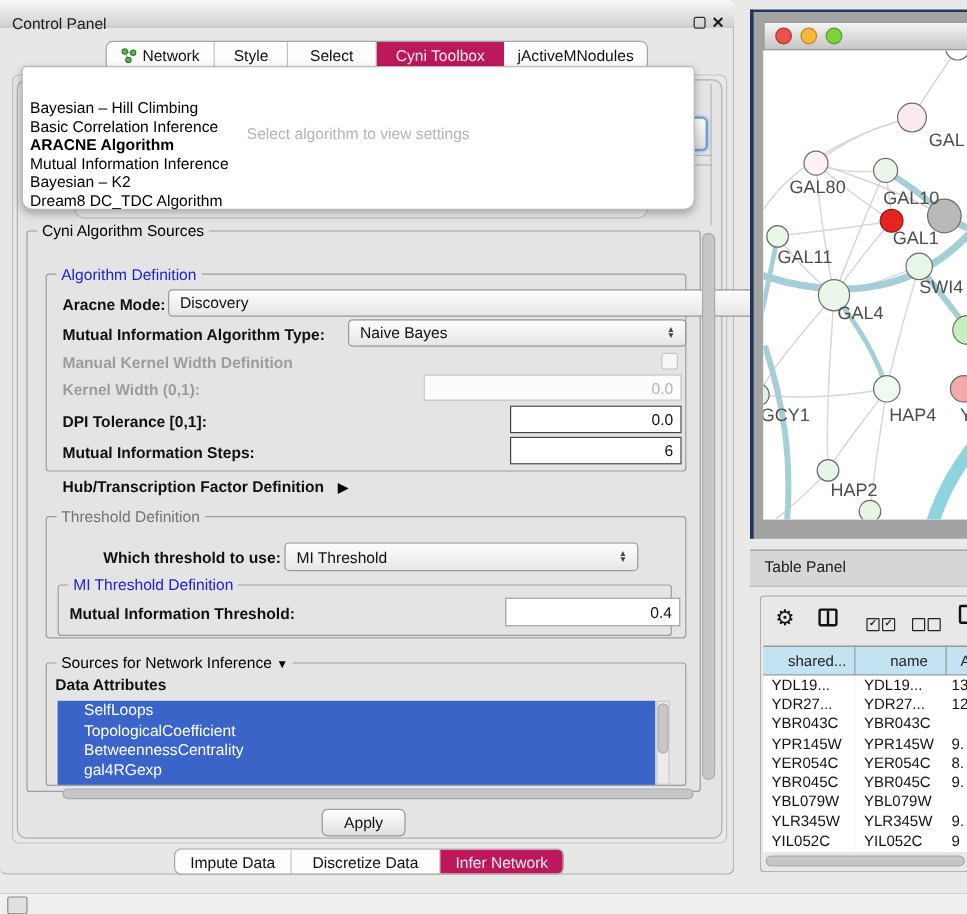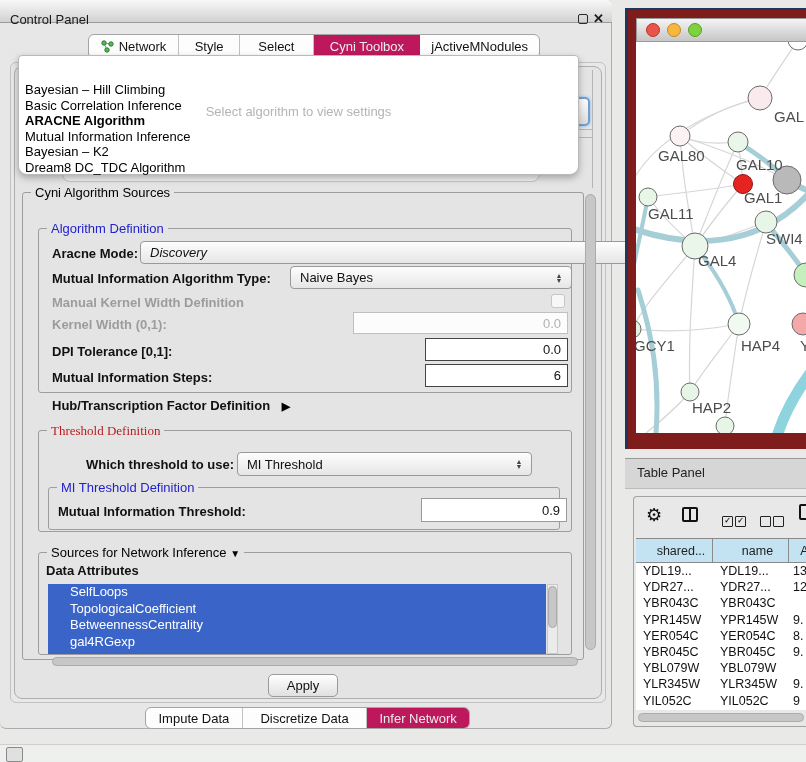--- a/index.html
+++ b/index.html
@@ -41,21 +41,21 @@
       box-shadow:0 3px 7px rgba(0,0,0,.28);z-index:40;}
   .dd-ph{top:3px;left:0;width:100%;text-align:center;font-size:13px;color:#b4b4b4;margin-top:45px;}
   .dd-item{left:4px;width:550px;height:15.6px;line-height:15.6px;font-size:13px;color:#000;
            padding-left:2px;white-space:nowrap;}
   .dd-item.bold{font-weight:bold;}
   
   .group{border:1px solid #9d9d9d;border-radius:3px;}
   .legend{position:absolute;top:-8px;left:8px;background:#e4e4e4;padding:0 4px;
           font-size:13px;white-space:nowrap;}
   .legend.blue{color:#2222cc;}
-  .legend.green{color:#b91c1c;font-family:Liberation Serif, serif;}
+  .legend.green{color:#737373;}
   .lblb{font-size:13px;font-weight:bold;color:#111;white-space:nowrap;}
   .lbl-dis{font-size:13px;font-weight:bold;color:#9c9c9c;white-space:nowrap;}
   .combo{background:linear-gradient(#fdfdfd,#e6e6e6);border:1px solid #999;
          border-radius:4px;font-size:13px;color:#111;display:flex;align-items:center;
          padding-left:9px;}
   .spinner{margin-left:auto;width:16px;display:flex;flex-direction:column;align-items:center;
            font-size:7px;line-height:5px;color:#444;padding-right:4px;}
   .field{background:#fff;border:1px solid #444;font-size:13px;color:#111;
          text-align:right;padding-right:6px;display:flex;align-items:center;
          justify-content:flex-end;}
@@ -65,21 +65,21 @@
   .tri{font-size:11px;color:#000;}
   .list{background:#3a64c8;}
   .list-item{height:16.5px;line-height:16.5px;color:#fff;font-size:13px;padding-left:0;
              white-space:nowrap;overflow:hidden;margin-left:22px;}
   .vthumb{background:#c7c7c7;border:1px solid #ababab;border-radius:6px;}
   .hthumb{background:#c7c7c7;border:1px solid #ababab;border-radius:5px;}
   .apply{left:268px;top:674px;width:70px;height:23px;background:linear-gradient(#ffffff,#e0e0e0);
          border:1px solid #9a9a9a;border-radius:5px;font-size:13px;color:#111;
          display:flex;align-items:center;justify-content:center;}
   
-  .net-frame{left:625px;top:8px;width:181px;height:441px;background:#7f1d1d;
+  .net-frame{left:625px;top:8px;width:181px;height:441px;background:#a3a3a3;
              border-left:3px solid #20375c;border-top:2px solid #20375c;}
   .net-titlebar{left:8px;top:8px;width:170px;height:24px;
                 background:linear-gradient(#f4f4f4,#c6c6c6);
                 border:1px solid #9a9a9a;border-right:none;
                 display:flex;align-items:center;gap:7px;padding-left:9px;}
   .light{width:12px;height:12px;border-radius:50%;}
   .net-canvas{left:8px;top:32px;width:170px;height:391px;background:#fff;overflow:hidden;}
   .net-label{font-size:15px;fill:#4d4d4d;}
   
   .tp-bar{left:625px;top:458px;width:181px;height:31px;background:#d6d6d6;
@@ -148,21 +148,21 @@
 <div class="abs frag-line" style="left:579px;top:137px;width:14px;height:1px;"></div>
 
 <div class="abs group" style="left:22px;top:192px;width:562px;height:468px;">
   <span class="legend">Cyni Algorithm Sources</span>
 </div>
 
 <div class="abs group" style="left:38px;top:228px;width:534px;height:165px;">
   <span class="legend blue">Algorithm Definition</span>
 </div>
 <div class="abs lblb" style="left:52px;top:246px;">Aracne Mode:</div>
-<div class="abs combo" style="left:140px;top:241px;width:520px;height:23px;font-style:italic;">
+<div class="abs combo" style="left:140px;top:241px;width:520px;height:23px;">
   <span>Discovery</span>
   <span class="spinner">
       <span>▲</span>
       <span>▼</span>
     </span>
 </div>
 <div class="abs lblb" style="left:52px;top:271px;">Mutual Information Algorithm Type:</div>
 <div class="abs combo" style="left:290px;top:266px;width:282px;height:23px;">
   <span>Naive Bayes</span>
   <span class="spinner">
@@ -199,21 +199,21 @@
   <span class="spinner">
       <span>▲</span>
       <span>▼</span>
     </span>
 </div>
 <div class="abs group" style="left:48px;top:487px;width:512px;height:43px;">
   <span class="legend blue">MI Threshold Definition</span>
 </div>
 <div class="abs lblb" style="left:58px;top:504px;">Mutual Information Threshold:</div>
 <div class="abs field lite" style="left:421px;top:498px;width:146px;height:24px;">
-    <span>0.9</span>
+    <span>0.4</span>
   </div>
 
 <div class="abs group" style="left:38px;top:552px;width:534px;height:103px;">
   <span class="legend" style="background:#e4e4e4;">
     <span>Sources for Network Inference</span>
     <span class="tri" style="font-size:10px;">▼</span>
   </span>
 </div>
 <div class="abs lblb" style="left:46px;top:563px;">Data Attributes</div>
 <div class="abs list" style="left:48px;top:584px;width:498px;height:70px;">

